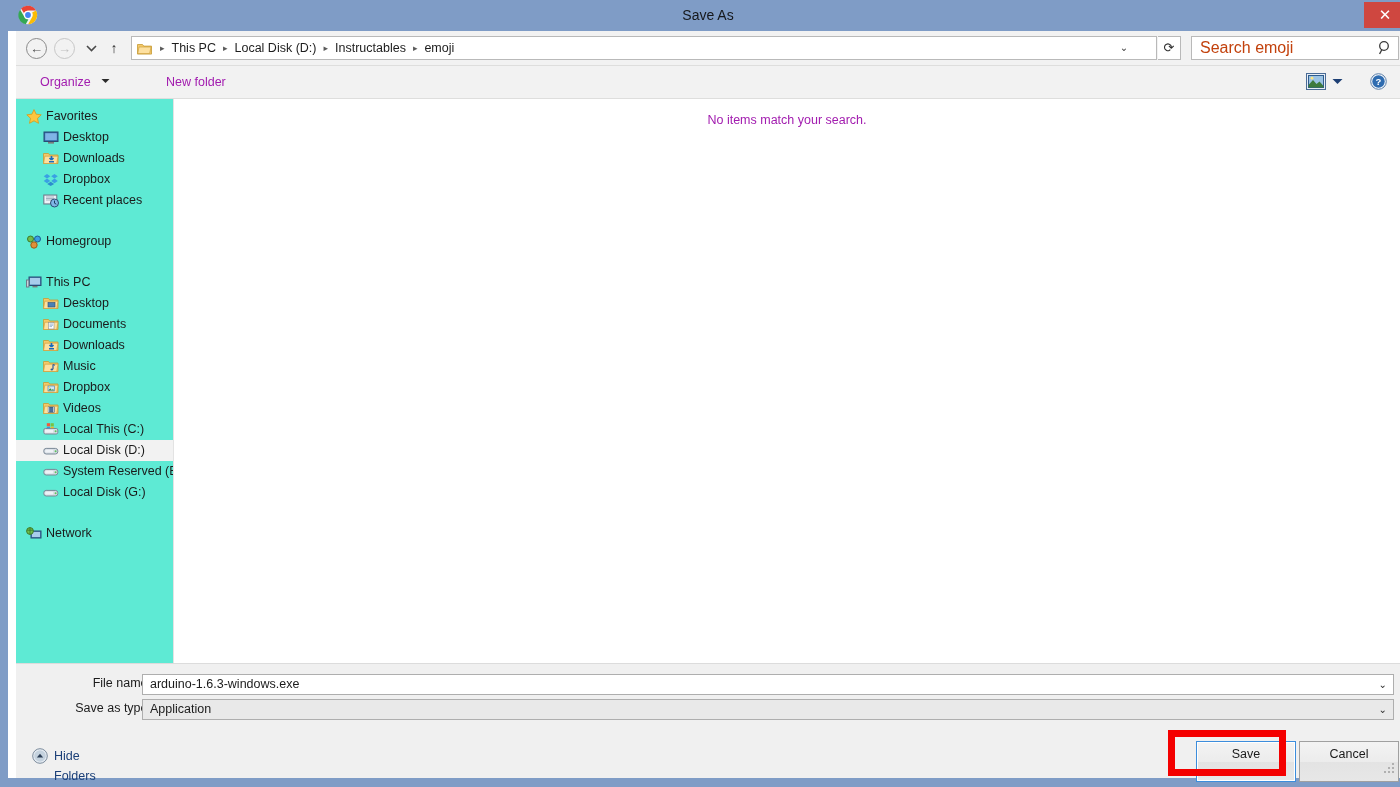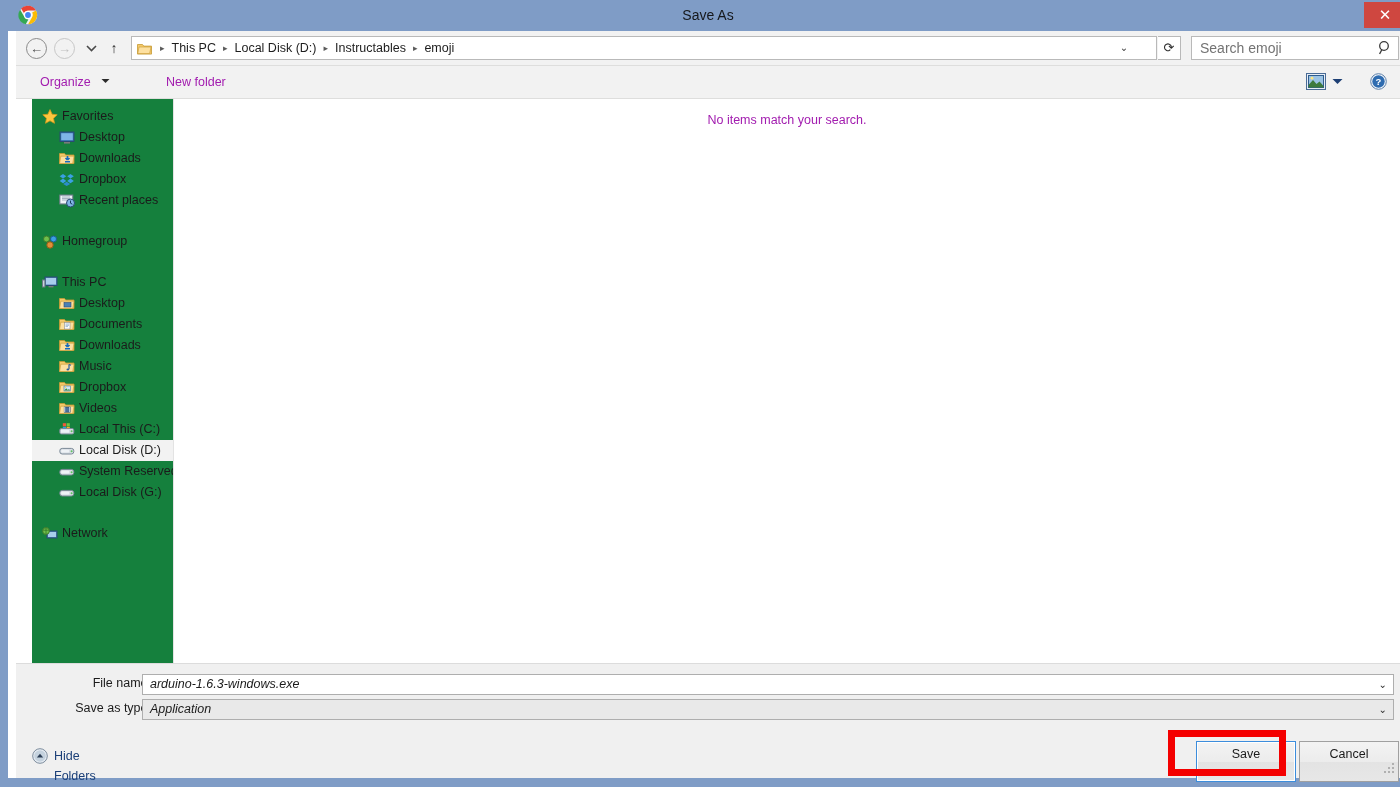--- a/index.html
+++ b/index.html
@@ -84,21 +84,21 @@
   #addr-refresh{
     position:absolute;left:1142px;top:5px;width:23px;height:24px;
     background:#ffffff;border:1px solid #b9b9b9;border-left:none;box-sizing:border-box;
     text-align:center;line-height:22px;font-size:13px;color:#2d2d2d;cursor:pointer;
   }
   #searchbox{
     position:absolute;left:1175px;top:5px;width:208px;height:24px;
     background:#ffffff;border:1px solid #b9b9b9;box-sizing:border-box;cursor:text;
   }
   #search-placeholder{
-    position:absolute;left:8px;top:0;line-height:22px;font-size:14px;color:#737373;
+    position:absolute;left:8px;top:0;line-height:22px;font-size:16px;color:#c2410c;
   }
   #search-icon{
     position:absolute;right:6px;top:3px;width:14px;height:16px;
   }
   
   #toolbar{
     position:absolute;left:8px;top:66px;width:1384px;height:33px;
     background:#f2f2f2;border-bottom:1px solid #dededd;box-sizing:border-box;
   }
   .tb-item{
@@ -116,22 +116,22 @@
   }
   #tb-viewcaret{
     position:absolute;left:1316px;top:0;height:32px;line-height:32px;
     font-size:9px;color:#1d3f74;cursor:pointer;
   }
   #tb-help{
     position:absolute;left:1354px;top:7px;width:17px;height:17px;cursor:pointer;
   }
   
   #navpane{
-    position:absolute;left:24px;top:99px;width:157px;height:564px;
-    background:#15803d;overflow:hidden;
+    position:absolute;left:8px;top:99px;width:157px;height:564px;
+    background:#5eead4;overflow:hidden;
   }
   #pane-divider{
     position:absolute;left:165px;top:99px;width:1px;height:564px;background:#e3e3e3;
   }
   #filelist{
     position:absolute;left:166px;top:99px;width:1226px;height:564px;
     background:#ffffff;
   }
   #empty-text{
     position:absolute;left:0;top:14px;width:1226px;text-align:center;
@@ -160,21 +160,21 @@
   }
   #lbl-filename{left:20px;top:12px;width:115px;text-align:right;}
   #lbl-savetype{left:20px;top:37px;width:115px;text-align:right;}
   .combo{
     position:absolute;height:21px;box-sizing:border-box;
     border:1px solid #aeaeae;font-size:12.5px;color:#1b1b1b;
     line-height:19px;cursor:pointer;
   }
   #combo-filename{left:126px;top:10px;width:1252px;background:#ffffff;}
   #combo-savetype{left:126px;top:35px;width:1252px;background:#e9e9e9;}
-  .combo .c-val{position:absolute;left:7px;top:0;font-style:italic;}
+  .combo .c-val{position:absolute;left:7px;top:0;}
   .combo .c-caret{
     position:absolute;right:6px;top:0;font-size:10px;color:#2d2d2d;
   }
   #hide-folders{
     position:absolute;left:16px;top:82px;height:20px;line-height:20px;
     font-size:12.5px;color:#1b3f78;cursor:pointer;
   }
   #hide-folders-icon{
     position:absolute;left:0;top:2px;width:16px;height:16px;
   }

